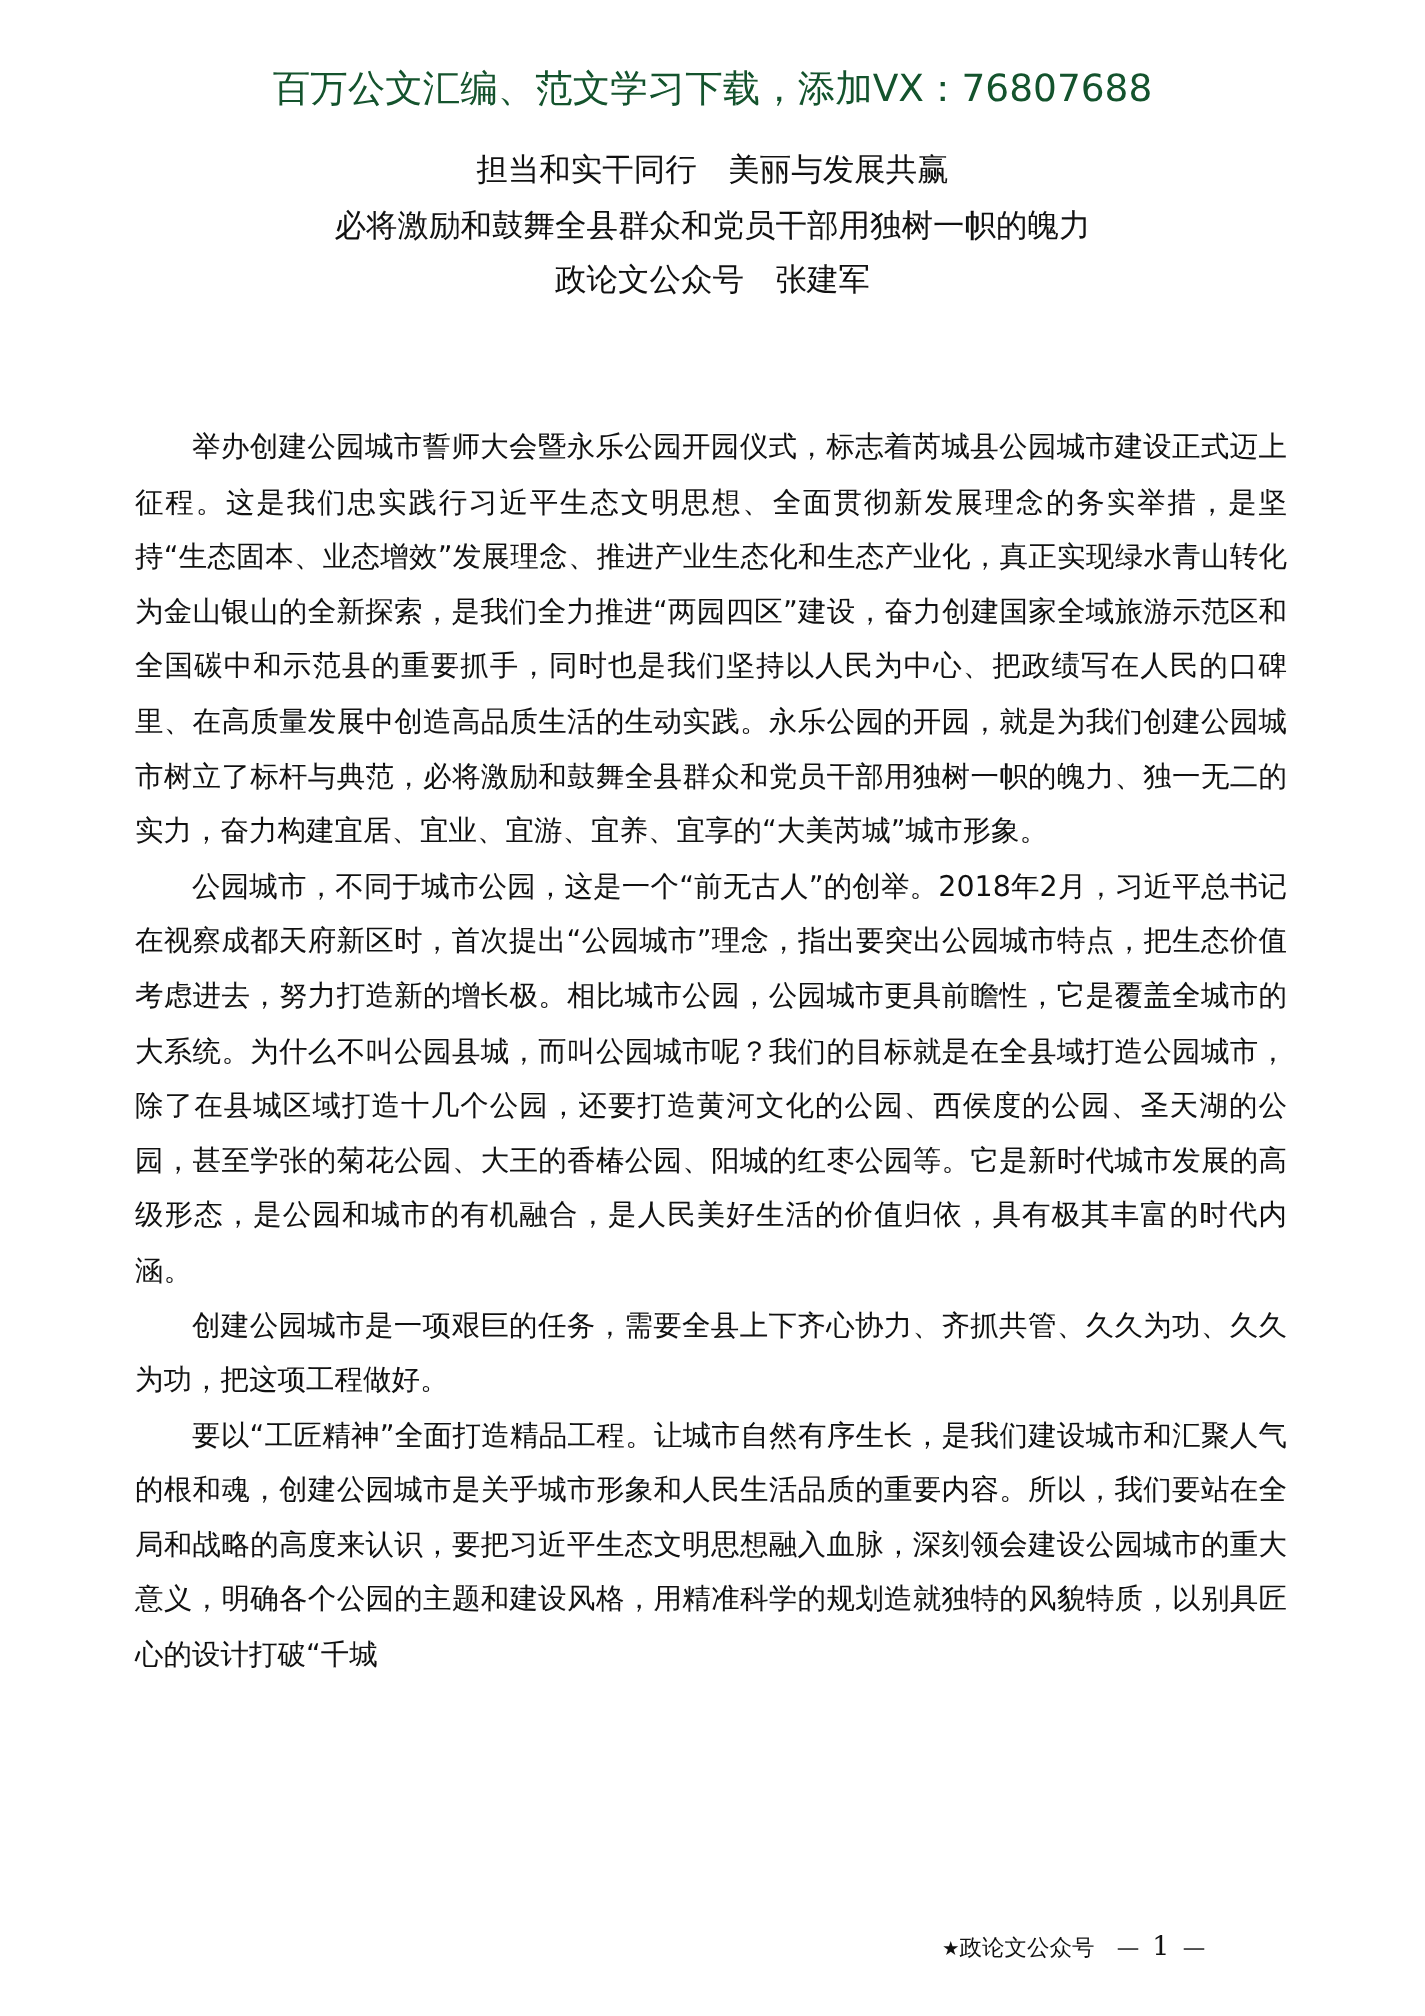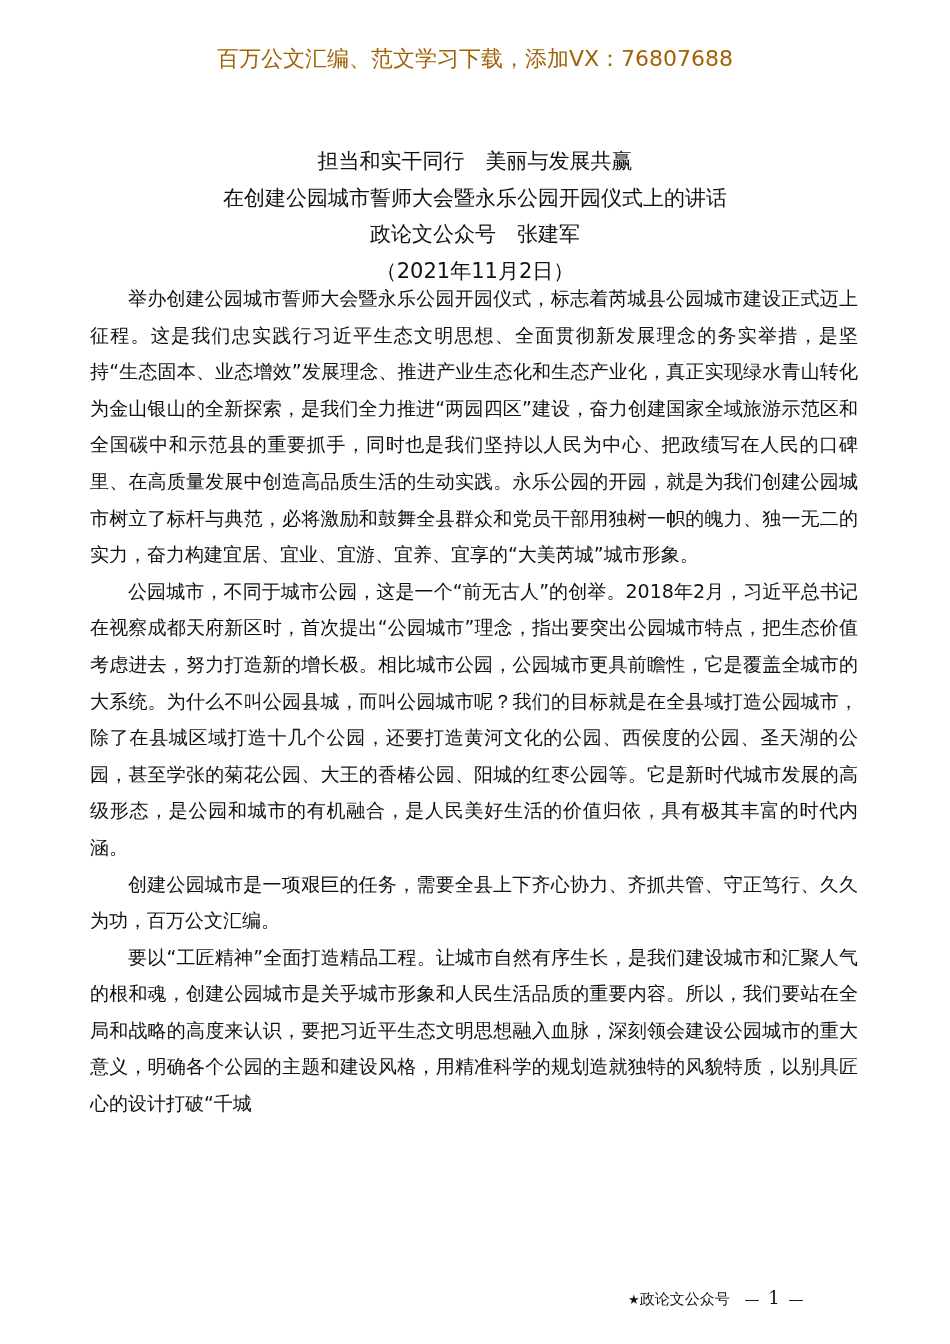--- a/index.html
+++ b/index.html
@@ -14,32 +14,31 @@
       overflow: hidden;
       font-family: "DejaVu Sans", "Liberation Sans", sans-serif;
       color: #111111;
     }
     .watermark {
       position: absolute;
       top: 46px;
       left: 0;
       width: 950px;
       text-align: center;
-      color: #a16207;
-      font-size: 22px;
+      color: #14532d;
+      font-size: 25px;
       line-height: 26px;
       letter-spacing: 0px;
     }
     .title-block {
       position: absolute;
       top: 95px;
       left: 0;
       width: 950px;
       text-align: center;
-      margin-top: 48px;
     }
     .title-line {
       font-size: 21px;
       line-height: 36.5px;
       height: 36.5px;
       white-space: pre;
     }
     .body-text {
       position: absolute;
       top: 280px;
@@ -76,29 +75,28 @@
       margin-left: 10px;
     }
   </style>
 </head>
 <body>
 
 <div class="watermark">百万公文汇编、范文学习下载，添加VX：76807688</div>
 
 <div class="title-block">
   <div class="title-line">担当和实干同行　美丽与发展共赢</div>
-  <div class="title-line">在创建公园城市誓师大会暨永乐公园开园仪式上的讲话</div>
+  <div class="title-line">必将激励和鼓舞全县群众和党员干部用独树一帜的魄力</div>
   <div class="title-line">政论文公众号　张建军</div>
-  <div class="title-line">（2021年11月2日）</div>
 </div>
 
 <div class="body-text">
   <p class="para">举办创建公园城市誓师大会暨永乐公园开园仪式，标志着芮城县公园城市建设正式迈上征程。这是我们忠实践行习近平生态文明思想、全面贯彻新发展理念的务实举措，是坚持“生态固本、业态增效”发展理念、推进产业生态化和生态产业化，真正实现绿水青山转化为金山银山的全新探索，是我们全力推进“两园四区”建设，奋力创建国家全域旅游示范区和全国碳中和示范县的重要抓手，同时也是我们坚持以人民为中心、把政绩写在人民的口碑里、在高质量发展中创造高品质生活的生动实践。永乐公园的开园，就是为我们创建公园城市树立了标杆与典范，必将激励和鼓舞全县群众和党员干部用独树一帜的魄力、独一无二的实力，奋力构建宜居、宜业、宜游、宜养、宜享的“大美芮城”城市形象。</p>
   <p class="para">公园城市，不同于城市公园，这是一个“前无古人”的创举。2018年2月，习近平总书记在视察成都天府新区时，首次提出“公园城市”理念，指出要突出公园城市特点，把生态价值考虑进去，努力打造新的增长极。相比城市公园，公园城市更具前瞻性，它是覆盖全城市的大系统。为什么不叫公园县城，而叫公园城市呢？我们的目标就是在全县域打造公园城市，除了在县城区域打造十几个公园，还要打造黄河文化的公园、西侯度的公园、圣天湖的公园，甚至学张的菊花公园、大王的香椿公园、阳城的红枣公园等。它是新时代城市发展的高级形态，是公园和城市的有机融合，是人民美好生活的价值归依，具有极其丰富的时代内涵。</p>
-  <p class="para">创建公园城市是一项艰巨的任务，需要全县上下齐心协力、齐抓共管、守正笃行、久久为功，百万公文汇编。</p>
+  <p class="para">创建公园城市是一项艰巨的任务，需要全县上下齐心协力、齐抓共管、久久为功、久久为功，把这项工程做好。</p>
   <p class="para">要以“工匠精神”全面打造精品工程。让城市自然有序生长，是我们建设城市和汇聚人气的根和魂，创建公园城市是关乎城市形象和人民生活品质的重要内容。所以，我们要站在全局和战略的高度来认识，要把习近平生态文明思想融入血脉，深刻领会建设公园城市的重大意义，明确各个公园的主题和建设风格，用精准科学的规划造就独特的风貌特质，以别具匠心的设计打破“千城</p>
 </div>
 
 <div class="footer">
   <span class="star">★</span><span>政论文公众号</span>
   <span class="dash">—</span>
   <span class="page-num">1</span>
   <span class="dash" style="margin-left:0">—</span>
 </div>
 

